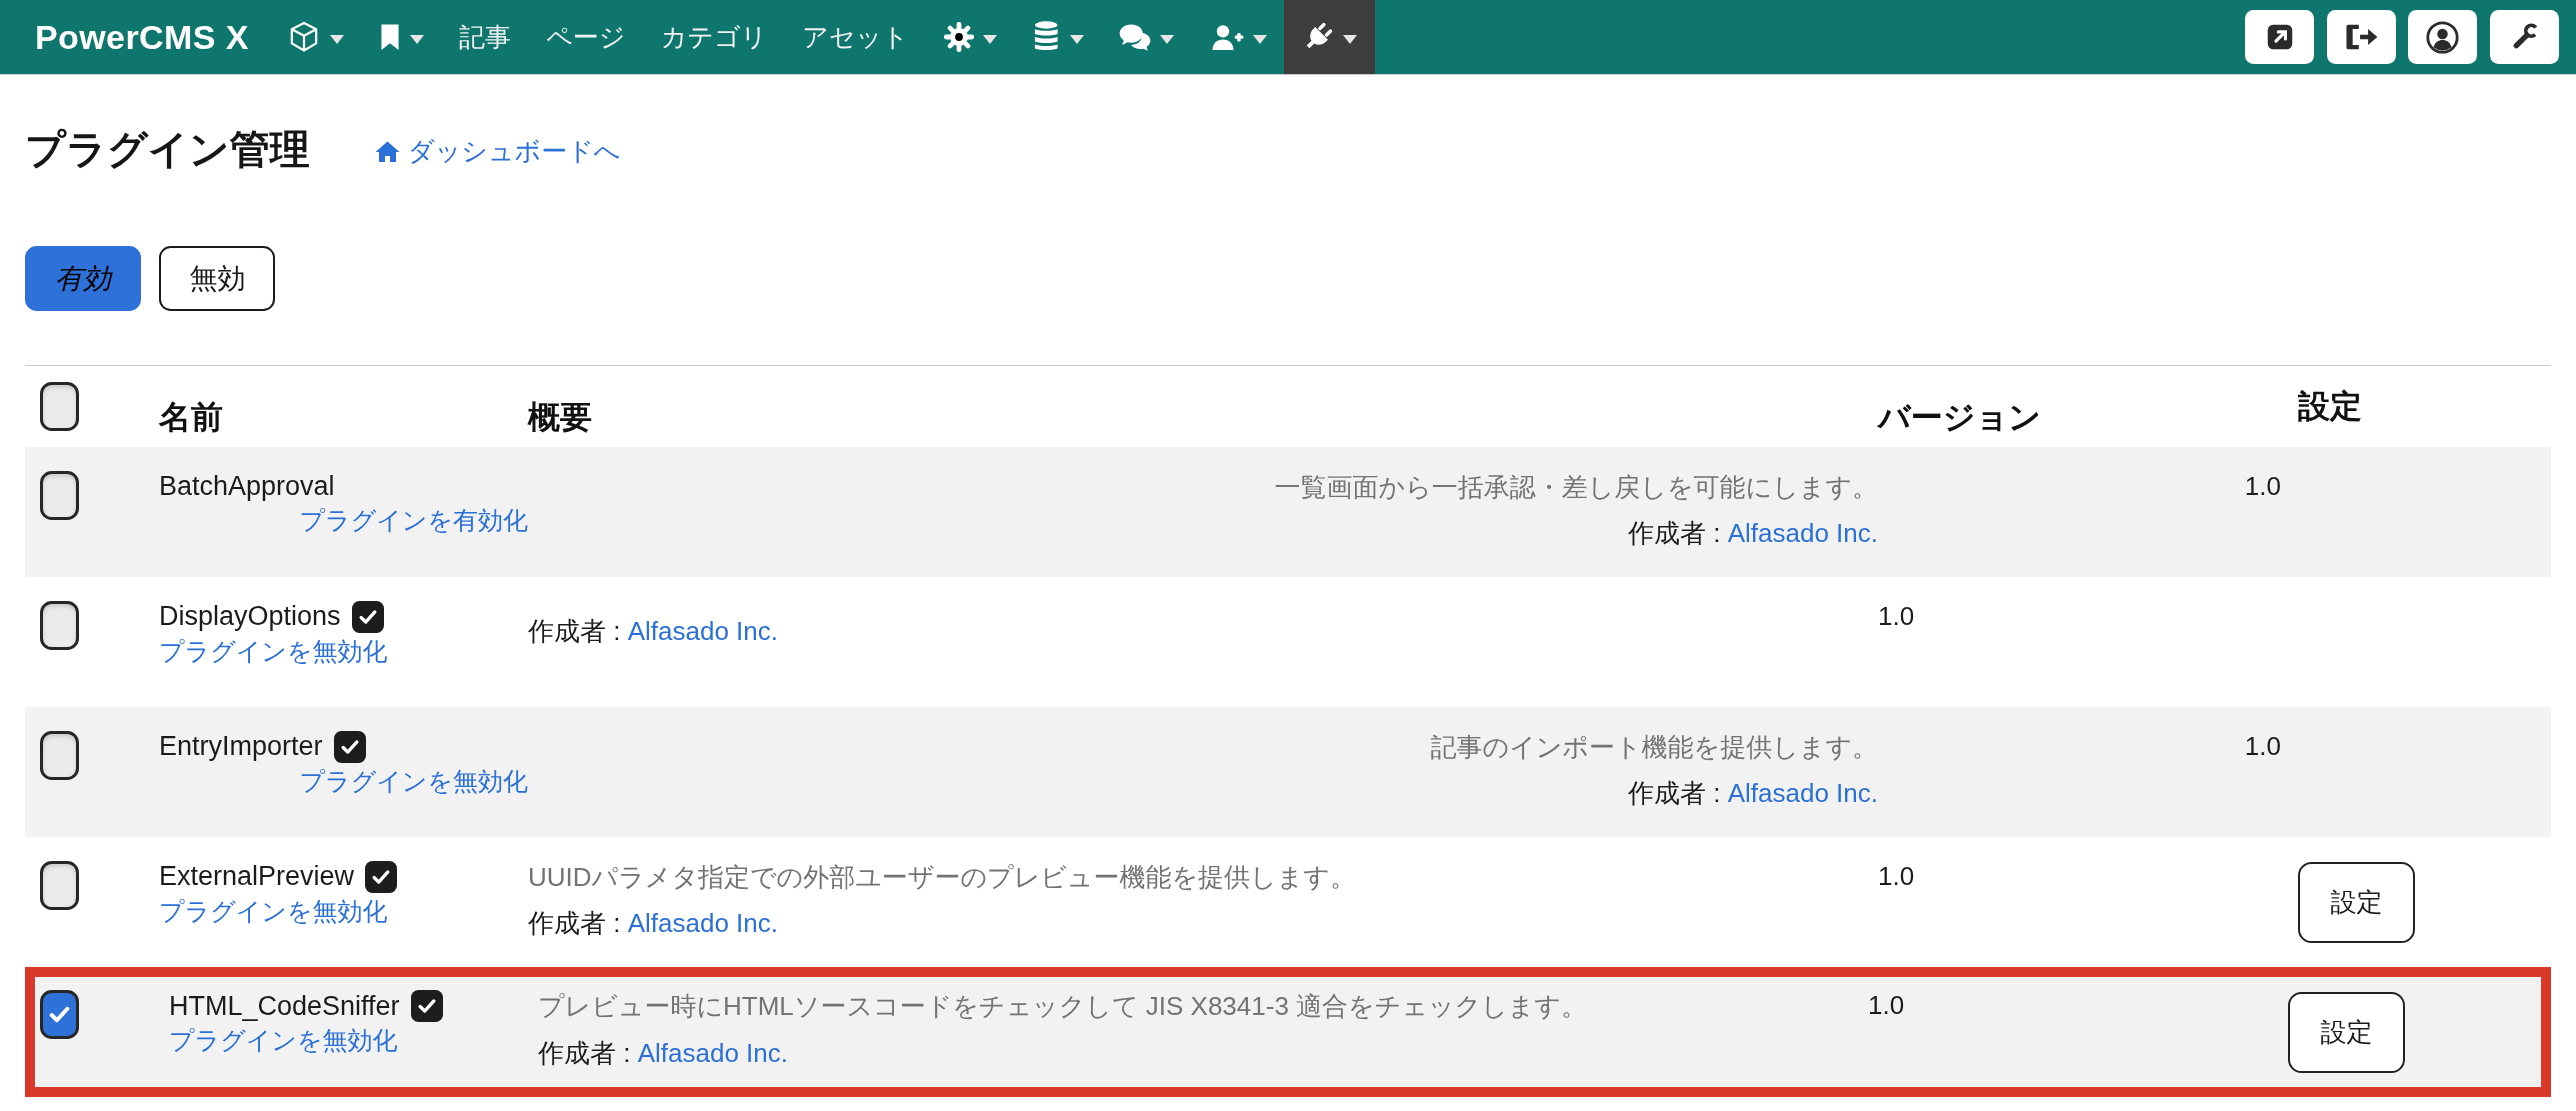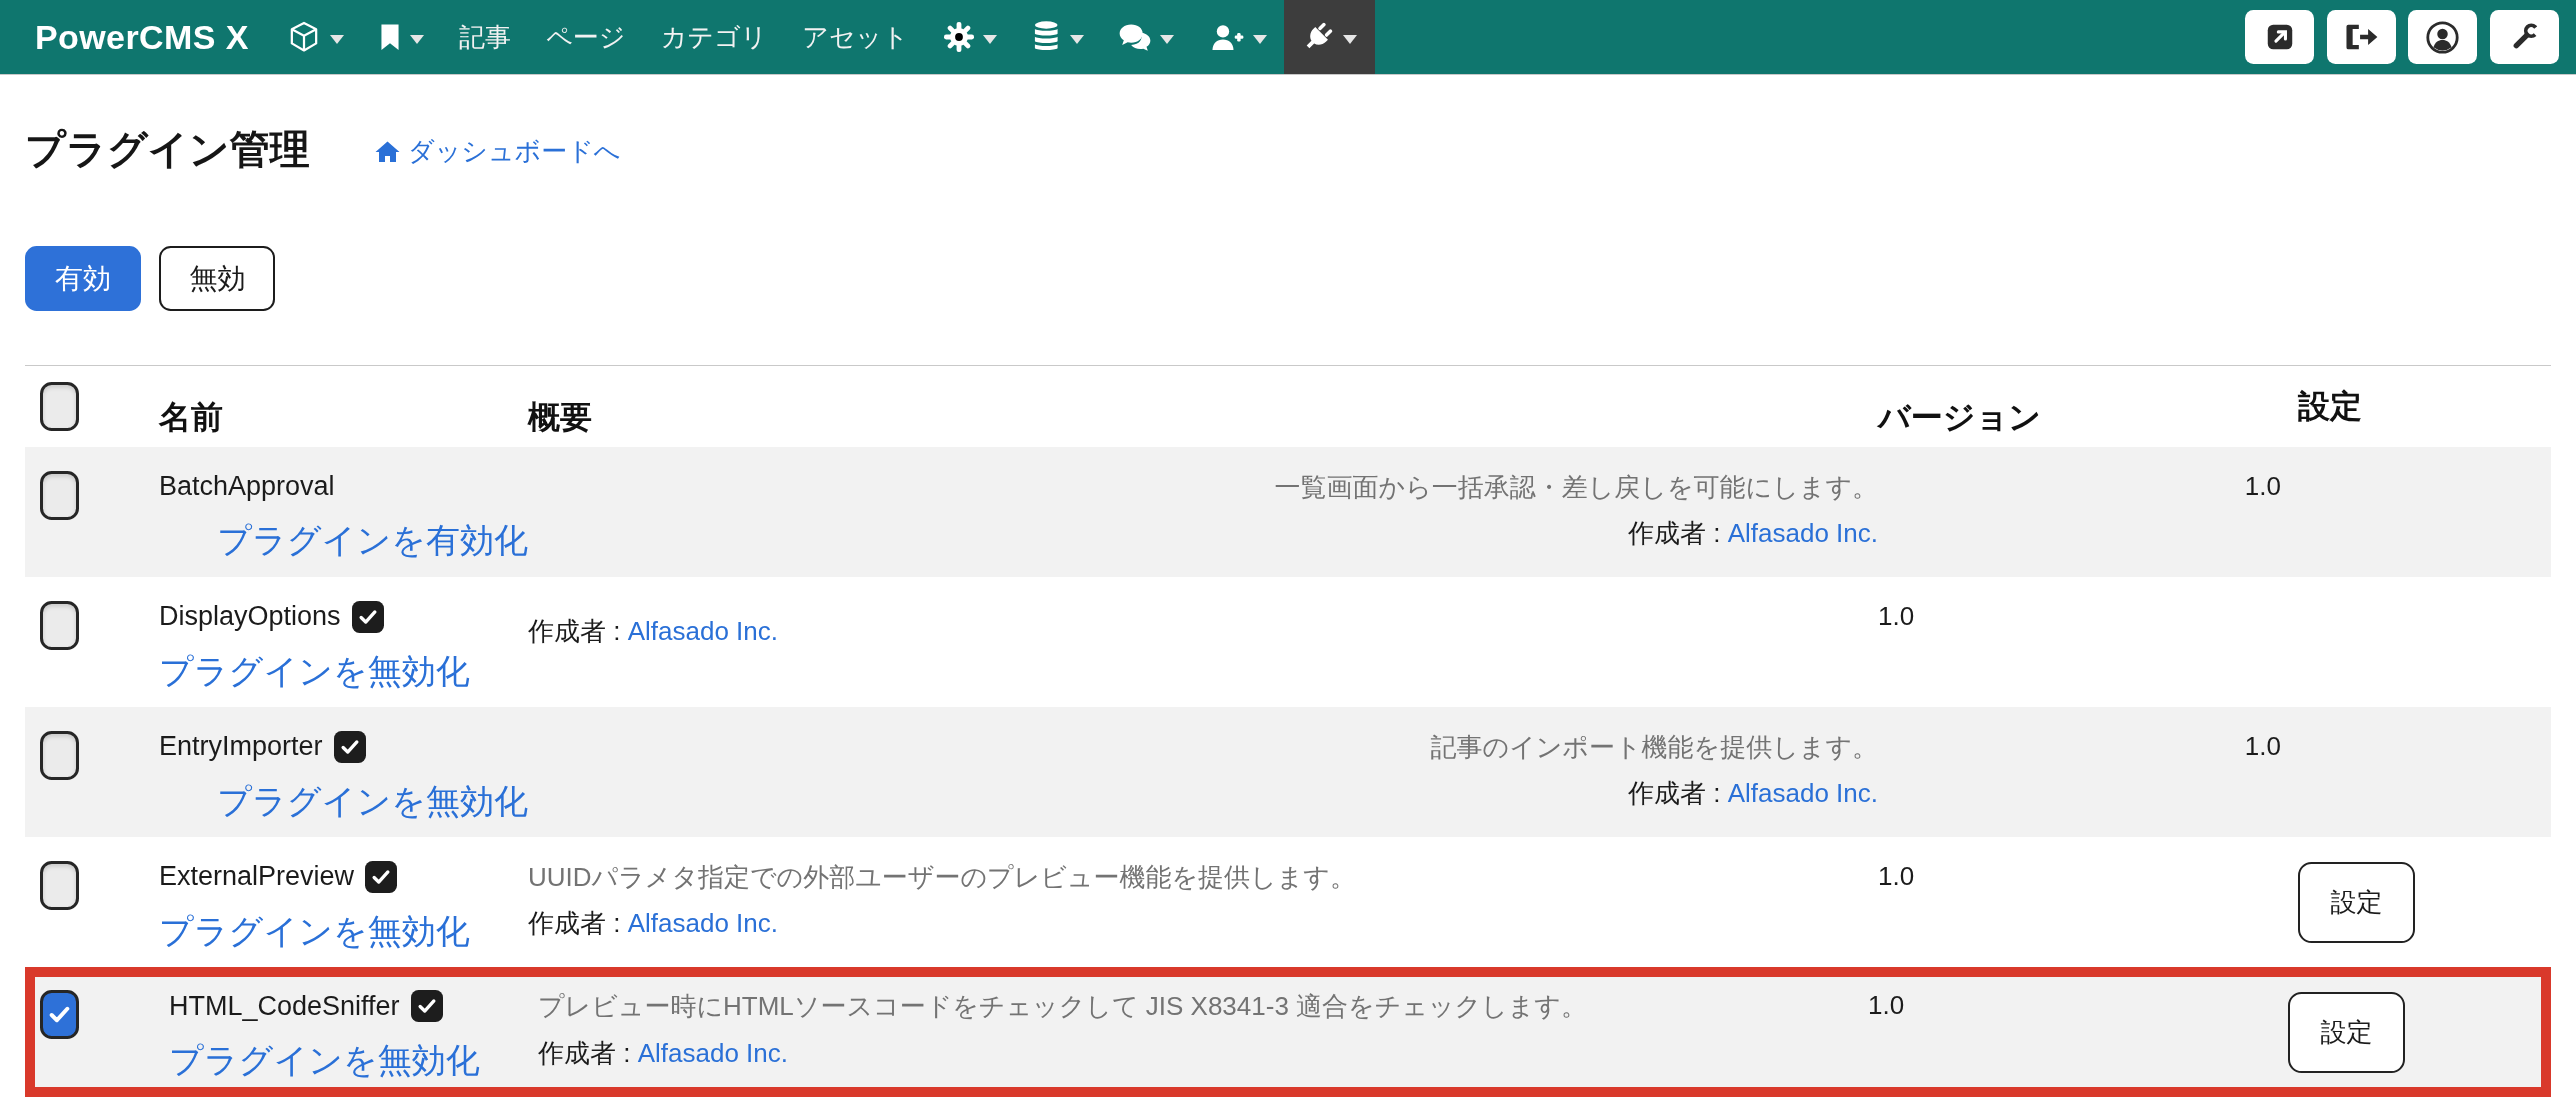--- a/index.html
+++ b/index.html
@@ -18,41 +18,41 @@
   .caret { width:0; height:0; border-left:7.5px solid transparent; border-right:7.5px solid transparent; border-top:9.2px solid #e6e6e6; margin-top:4.2px; }
   .nav-right { margin-left:auto; display:flex; align-items:center; gap:12.6px; margin-right:17px; }
   .nav-btn { width:69px; height:54px; background:#fff; border-radius:8.4px; display:flex; align-items:center; justify-content:center; cursor:pointer; }
   
   .page { padding:0 25px; }
   .page-header { margin-top:47px; display:flex; align-items:baseline; gap:65px; }
   .page-title { font-size:40px; font-weight:600; color:#161616; }
   .dash-link { font-size:26px; color:#2a70d7; display:inline-flex; align-items:center; gap:8.4px; cursor:pointer; }
   .filter-bar { margin-top:69px; display:flex; gap:18.4px; }
   .btn { font-size:28px; height:65px; padding:0 28px; display:inline-flex; align-items:center; border-radius:11.7px; cursor:pointer; }
-  .btn-primary { background:#2e71d8; border:2.5px solid #2e71d8; color:#ffffff; }
+  .btn-primary { background:#2e71d8; border:2.5px solid #2e71d8; color:#000000;font-style:italic; }
   .btn-outline { background:#fff; border:2.5px solid #1c1c1c; color:#1b1b1b; }
   
   .table { margin-top:54px; border-top:1.7px solid #c9c9c9; }
   .thead { display:flex; height:81px; align-items:center; font-weight:bold; font-size:32px; color:#111; }
   .row { display:flex; min-height:130px; background:#fff; }
   .row.stripe { background:#f2f2f2;text-align:right; }
   .row.highlight { border:10px solid #d9392b; background:#f2f2f2; }
   .c-check { width:134px; padding:23.5px 0 0 15px; flex:none; }
   .thead .c-check { padding-top:0; display:flex; align-items:center; }
   .c-name  { width:369px; padding-top:23.5px; flex:none; }
   .c-desc  { flex:1 1 auto; padding-top:23.5px; }
   .c-ver   { width:403px; padding-top:23.5px; flex:none; }
   .c-set   { width:270px; flex:none; display:flex; align-items:center; padding-left:17px; }
   .row.highlight .c-check { padding-top:13.4px; padding-left:5px; }
   .row.highlight .c-name, .row.highlight .c-desc, .row.highlight .c-ver { padding-top:13.4px; }
   .cb { width:39px; height:49px; border:3.4px solid #262626; border-radius:11.7px; background:#ebebeb; box-shadow:inset 0 2.5px 4.2px rgba(0,0,0,.14); cursor:pointer; display:flex; align-items:center; justify-content:center; }
   .cb.checked { background:#2e71d8; box-shadow:none; }
   .name-line { display:flex; align-items:center; gap:11px; font-size:27px; color:#1b1b1b; }
   .badge-check { width:32px; height:32px; flex:none; background:#1d1d1d; border-radius:7.5px; display:flex; align-items:center; justify-content:center; }
-  .toggle-link { display:inline-block; margin-top:16px; font-size:34px; color:#2a70d7; cursor:pointer; }
+  .toggle-link { display:inline-block; margin-top:2px; font-size:25px; color:#2a70d7; cursor:pointer; }
   .desc-line { font-size:26px; line-height:1.25; color:#737373; }
   .author-line { margin-top:13.4px; font-size:26px; }
   .author-link { color:#2a70d7; cursor:pointer; }
   .ver-text { font-size:26px; }
   .settings-btn { width:117px; height:81px; background:#fff; border:2.5px solid #222; border-radius:13.4px; font-size:26px; color:#1b1b1b; display:flex; align-items:center; justify-content:center; cursor:pointer; }
   svg { display:block; }
 </style>
 </head>
 <body>
 

